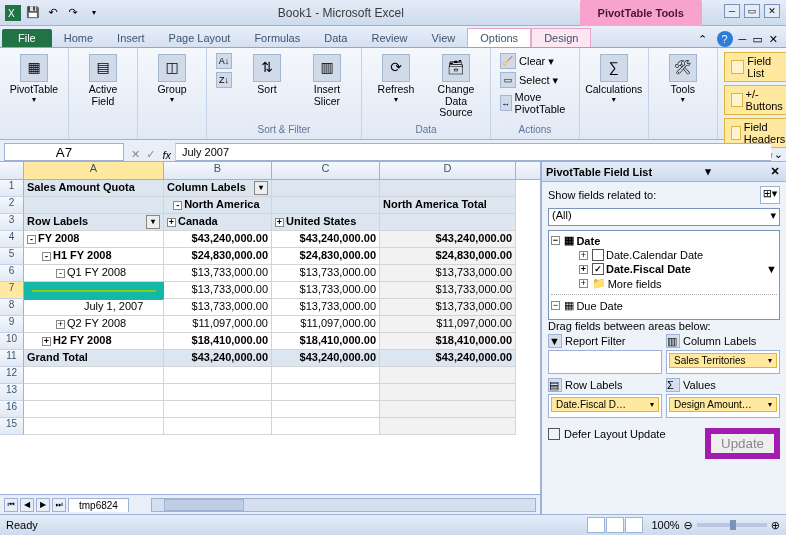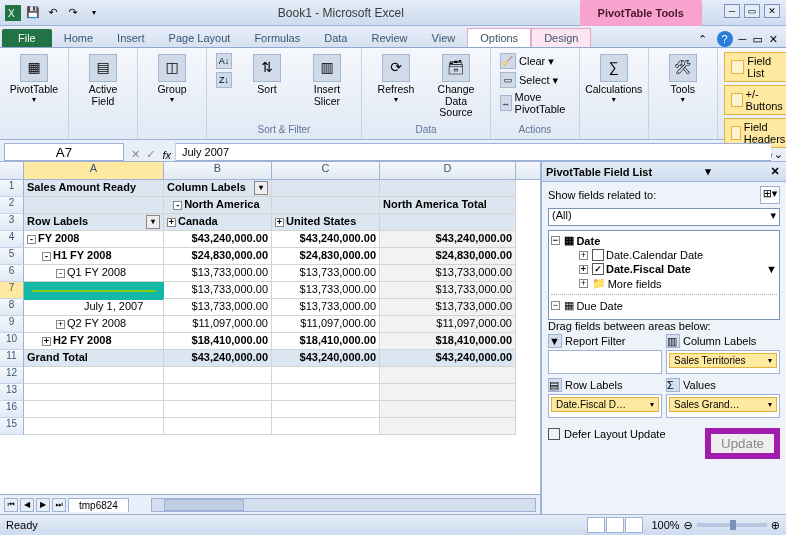--- a/index.html
+++ b/index.html
@@ -291,21 +291,21 @@
     <div class="colhdrs">
       <div class="rh-corner"></div>
       <div class="ch A">A</div>
       <div class="ch B">B</div>
       <div class="ch C">C</div>
       <div class="ch D">D</div>
     </div>
     <div class="rows" id="rows-container">
         <div class="row r1">
           <div class="rh">1</div>
-          <div class="cell A hdr">Sales Amount Ready</div>
+          <div class="cell A hdr">Sales Amount Quota</div>
           <div class="cell B hdr" style="text-align: left;">Column Labels<span class="filterbtn">▾</span></div>
           <div class="cell C hdr"></div>
           <div class="cell D hdr" style="text-align: left;"></div>
         </div>
         <div class="row r2">
           <div class="rh">2</div>
           <div class="cell A hdr"></div>
           <div class="cell B hdr" style="text-align: left;">&nbsp;&nbsp;<span class="expbox">-</span>North America</div>
           <div class="cell C hdr"></div>
           <div class="cell D hdr" style="text-align: left;">North America Total</div>
@@ -477,21 +477,21 @@
                 </div>
               </div>
             </div>
           <div class="area">
               <div class="ahdr">
                 <span class="aicon">Σ</span>
                 <span>Values</span>
               </div>
               <div class="abox">
                 <div class="chip">
-                  <span>Sales Grand…</span>
+                  <span>Design Amount…</span>
                   <span class="dd">▾</span>
                 </div>
               </div>
             </div>
         </div>
       </div>
       <div class="tp-footer">
         <span class="cb" style="width:12px;height:12px;border:1px solid #555;display:inline-block"></span>
         <span>Defer Layout Update</span>
         <button class="upd">Update</button>

